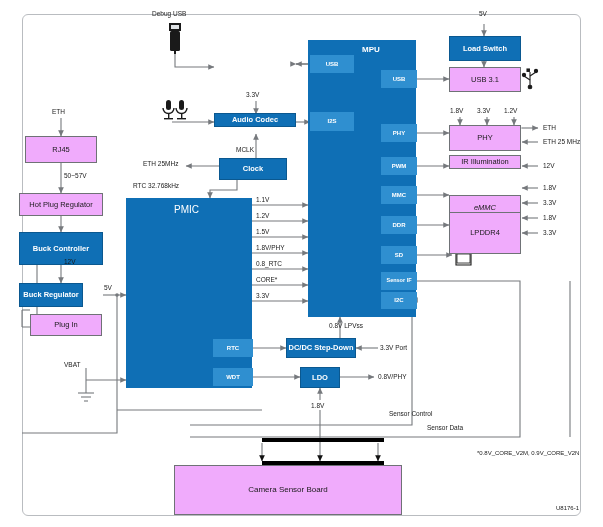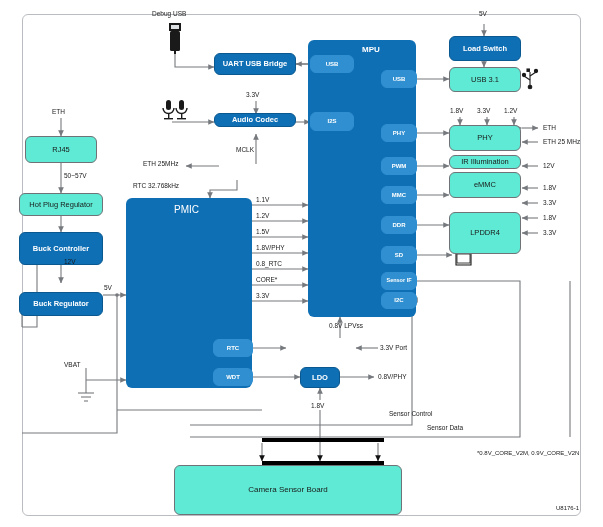--- a/index.html
+++ b/index.html
@@ -1,26 +1,26 @@
 <!DOCTYPE html>
 <html><head>
 <meta charset="utf-8">
 <style>
   html,body{margin:0;padding:0;background:#ffffff;}
   body{font-family:"Liberation Sans",sans-serif;}
   #stage{position:relative;width:603px;height:527px;background:#fff;overflow:hidden;}
 
   
-  .abs{position:absolute;box-sizing:border-box;border-radius:6px;}
+  .abs{position:absolute;box-sizing:border-box;}
 
   .frame{border:1px solid #b9bcc0;border-radius:6px;}
 
   .blk{display:flex;align-items:center;justify-content:center;text-align:center;
        box-sizing:border-box;line-height:1.05;}
-  .blk-white{background:#5eead4;border:1px solid #6f7276;color:#1a1a1a;font-size:7.5px;}
+  .blk-white{background:#f0abfc;border:1px solid #6f7276;color:#1a1a1a;font-size:7.5px;}
   .blk-blue{background:#0f6fb5;border:1px solid #0a5890;color:#ffffff;font-size:7.5px;font-weight:bold;}
   .blk-lblue{background:#2f8fd0;border:1px solid #2f8fd0;color:#ffffff;font-size:6px;font-weight:bold;}
   .mpu-body{background:#0f6fb5;}
   .pmic-body{background:#0f6fb5;}
 
   .lbl{position:absolute;font-size:6.5px;color:#1a1a1a;white-space:nowrap;}
   .mpu-title{position:absolute;color:#ffffff;font-size:8px;font-weight:bold;}
   .pmic-title{position:absolute;color:#ffffff;font-size:10px;font-weight:normal;}
 
   svg.ov{position:absolute;left:0;top:0;width:603px;height:527px;pointer-events:none;}
@@ -180,57 +180,63 @@
       <circle cx="524" cy="75" r="1.6"></circle>
     </g>
 
     <g>
       <path d="M456,244 l10,0 l5,4 l0,17 l-15,0 z" fill="#f2f2f0" stroke="#1a1a1a" stroke-width="1.1"></path>
       <rect x="458" y="246" width="11" height="5" fill="#cfd3d6" stroke="#1a1a1a" stroke-width="0.7"></rect>
       <rect x="457" y="254" width="13" height="9" fill="#ffffff" stroke="#1a1a1a" stroke-width="0.8"></rect>
     </g>
   </svg>
 
-  <div class="abs blk blk-blue" style="left:214px;top:53px;width:82px;height:22px;">
-    <span>UART USB Bridge</span>
-  </div>
 
   <div class="abs blk blk-blue" style="left:214px;top:113px;width:82px;height:14px;">
     <span>Audio Codec</span>
   </div>
 
+  <div class="abs blk blk-blue" style="left:219px;top:158px;width:68px;height:22px;">
+    <span>Clock</span>
+  </div>
 
   <div class="abs blk blk-white" style="left:25px;top:136px;width:72px;height:27px;">
     <span>RJ45</span>
   </div>
 
   <div class="abs blk blk-white" style="left:19px;top:193px;width:84px;height:23px;">
     <span>Hot Plug Regulator</span>
   </div>
 
   <div class="abs blk blk-blue" style="left:19px;top:232px;width:84px;height:33px;">
     <span>Buck Controller</span>
   </div>
 
-  <div class="abs blk blk-blue" style="left:19px;top:283px;width:84px;height:24px;margin-top:9px;">
+  <div class="abs blk blk-blue" style="left:19px;top:283px;width:64px;height:24px;">
     <span>Buck Regulator</span>
   </div>
 
+  <div class="abs blk blk-white" style="left:30px;top:314px;width:72px;height:22px;">
+    <span>Plug In</span>
+  </div>
 
   <div class="abs pmic-body" style="left:126px;top:198px;width:126px;height:190px;">
   </div>
   <div class="pmic-title" style="left:174px;top:204px;">PMIC</div>
 
   <div class="abs blk blk-lblue" style="left:213px;top:339px;width:40px;height:18px;">
     <span>RTC</span>
   </div>
   <div class="abs blk blk-lblue" style="left:213px;top:368px;width:40px;height:18px;">
     <span>WDT</span>
   </div>
 
+  <div class="abs blk blk-blue" style="left:286px;top:338px;width:70px;height:20px;">
+    <span>DC/DC Step-Down</span>
+  </div>
   <div class="abs blk blk-blue" style="left:300px;top:367px;width:40px;height:21px;text-align:center;">
     <span>LDO</span>
   </div>
 
   <div class="abs mpu-body" style="left:308px;top:40px;width:108px;height:277px;"></div>
   <div class="mpu-title" style="left:362px;top:45px;">MPU</div>
 
   <div class="abs blk blk-lblue" style="left:310px;top:55px;width:44px;height:18px;">
     <span>USB</span>
   </div>
@@ -268,21 +274,21 @@
   </div>
   <div class="abs blk blk-white" style="left:449px;top:67px;width:72px;height:25px;">
     <span>USB 3.1</span>
   </div>
   <div class="abs blk blk-white" style="left:449px;top:125px;width:72px;height:26px;">
     <span>PHY</span>
   </div>
   <div class="abs blk blk-white" style="left:449px;top:155px;width:72px;height:14px;">
     <span>IR Illumination</span>
   </div>
-  <div class="abs blk blk-white" style="left:449px;top:172px;width:72px;height:26px;">
+  <div class="abs blk blk-white" style="left:449px;top:195px;width:72px;height:26px;font-style:italic;">
     <span>eMMC</span>
   </div>
   <div class="abs blk blk-white" style="left:449px;top:212px;width:72px;height:42px;">
     <span>LPDDR4</span>
   </div>
 
   <div class="abs blk blk-white" style="left:174px;top:465px;width:228px;height:50px;font-size:8px;">
     <span>Camera Sensor Board</span>
   </div>
 

